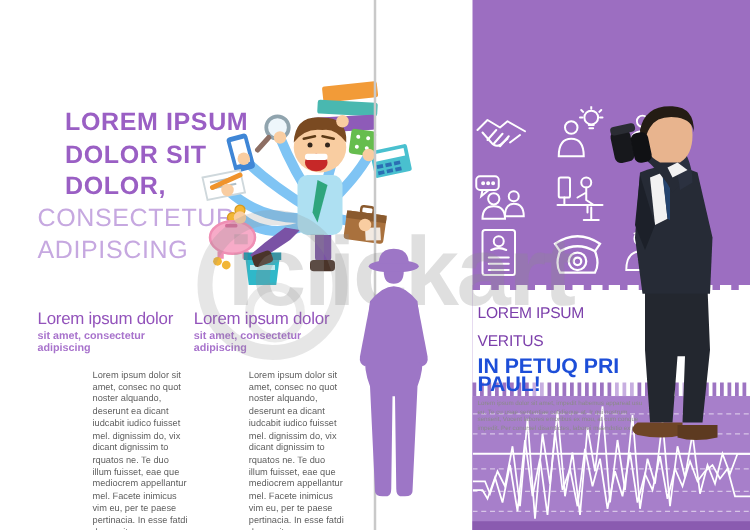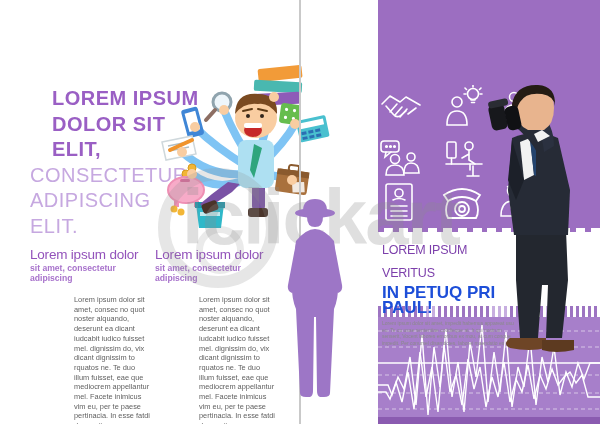--- a/index.html
+++ b/index.html
@@ -49,24 +49,23 @@
            border-radius:50%;}
   .wm-ring2{left:196px;top:226px;width:34px;height:34px;border:7px solid rgba(140,140,140,.18);
             border-radius:50%;}
 </style>
 </head>
 <body>
 
 <div class="abs headline">
   <div class="hl-bold">LOREM IPSUM</div>
   <div class="hl-bold">DOLOR SIT</div>
-  <div class="hl-bold">ELIT,</div>
+  <div class="hl-bold">DOLOR,</div>
   <div class="hl-light">CONSECTETUR</div>
   <div class="hl-light">ADIPISCING</div>
-  <div class="hl-light">ELIT.</div>
 </div>
 
 <svg class="abs" style="left:140px;top:52px;" width="195" height="190" viewBox="0 0 195 190">
 
   <g stroke="#7fc4f4" stroke-width="8" stroke-linecap="round" fill="none">
     <path d="M112,110 Q95,85 84,58"></path>
     <path d="M108,115 Q75,95 55,75"></path>
     <path d="M105,122 Q70,125 42,100"></path>
     <path d="M105,128 Q75,140 52,122"></path>
     <path d="M118,105 Q128,70 134,45"></path>

